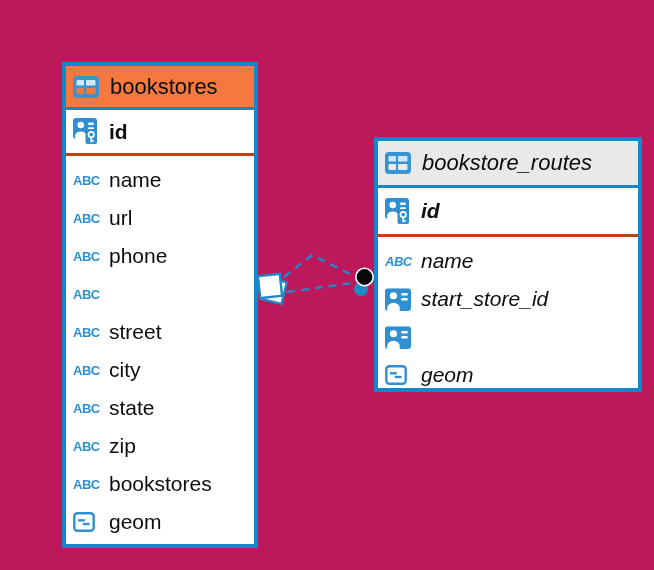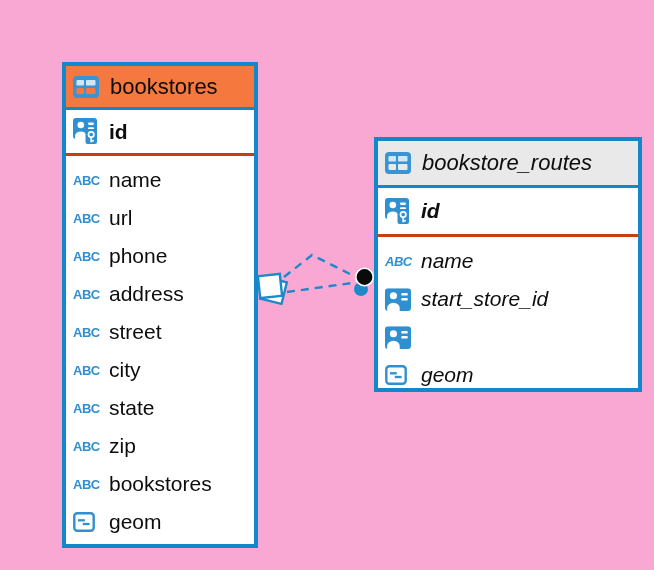--- a/index.html
+++ b/index.html
@@ -1,17 +1,17 @@
 <!DOCTYPE html>
 <html><head>
 <meta charset="utf-8">
 <style>
   html,body { margin:0; padding:0; background:#fff; }
   .canvas {
-    position:relative; width:654px; height:570px; background:#f9a8d4;
+    position:relative; width:654px; height:570px; background:#be185d;
     font-family:"Liberation Sans","DejaVu Sans",sans-serif;
     color:#0d0d0d; overflow:hidden;
   }
   .db-table {
     position:absolute; background:#fff;
     border:4px solid #1287c9; box-sizing:border-box;
     z-index:1; overflow:hidden;
   }
   #t-bookstores { left:62px; top:62px; width:196px; height:486px; }
   #t-routes     { left:374px; top:137px; width:268px; height:255px;font-style:italic; }
@@ -127,21 +127,20 @@
       <div class="field-row">
         <span class="icon-slot">
             <span class="abc-icon">ABC</span>
           </span>
         <span>phone</span>
       </div>
       <div class="field-row">
         <span class="icon-slot">
             <span class="abc-icon">ABC</span>
           </span>
-        <span>address</span>
       </div>
       <div class="field-row">
         <span class="icon-slot">
             <span class="abc-icon">ABC</span>
           </span>
         <span>street</span>
       </div>
       <div class="field-row">
         <span class="icon-slot">
             <span class="abc-icon">ABC</span>

